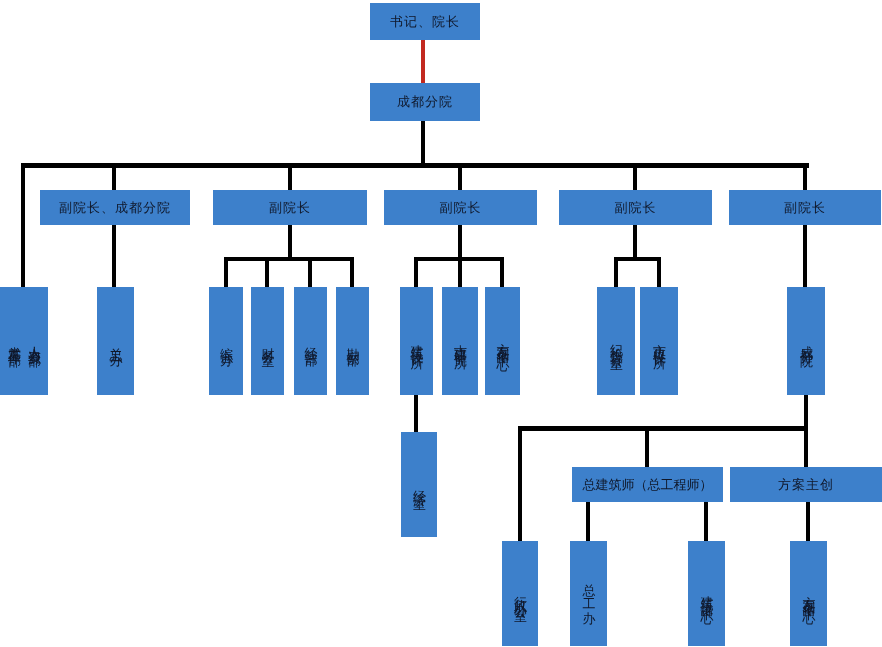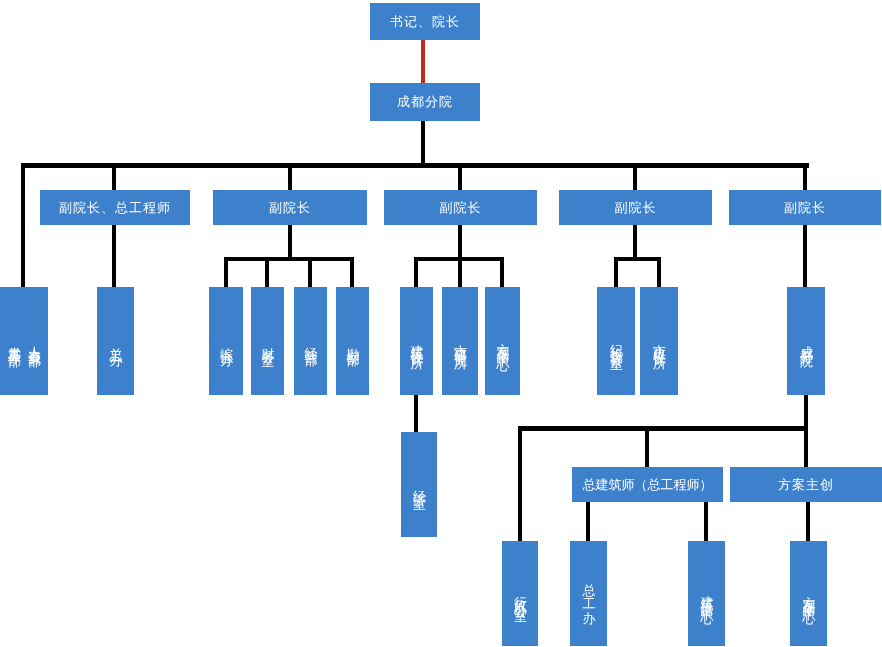--- a/index.html
+++ b/index.html
@@ -8,21 +8,21 @@
     width:882px;height:647px;
     background:#ffffff;
     font-family:"Liberation Sans", sans-serif;
     overflow:hidden;
   }
   .line{position:absolute;background:var(--line-black,#000);z-index:1;}
   .line.red{background:var(--line-red,#c2291f);}
   .node{
     position:absolute;
     background:var(--node-blue,#3d80cb);
-    color:#ffffff;
+    color:#0f172a;
     display:flex;align-items:center;justify-content:center;
     font-size:13px;letter-spacing:1px;
     z-index:2;box-sizing:border-box;text-align:center;
   }
   .node.v{
     writing-mode:vertical-rl;
     text-orientation:mixed;
     letter-spacing:3px;
   }
   .node.v.wide-space{letter-spacing:14px;}
@@ -79,21 +79,21 @@
   <div class="line" style="left:645px;top:426px;width:4px;height:41px;"></div>
   <div class="line" style="left:804px;top:426px;width:4px;height:41px;"></div>
 
   <div class="line" style="left:586px;top:502px;width:4px;height:39px;"></div>
   <div class="line" style="left:704px;top:502px;width:4px;height:39px;"></div>
   <div class="line" style="left:806px;top:502px;width:4px;height:39px;"></div>
 
   <div class="node" style="left:370px;top:3px;width:110px;height:37px;">书记、院长</div>
   <div class="node" style="left:370px;top:83px;width:110px;height:38px;">成都分院</div>
 
-  <div class="node" style="left:40px;top:190px;width:150px;height:35px;">副院长、总工程师</div>
+  <div class="node" style="left:40px;top:190px;width:150px;height:35px;">副院长、成都分院</div>
   <div class="node" style="left:213px;top:190px;width:154px;height:35px;">副院长</div>
   <div class="node" style="left:384px;top:190px;width:153px;height:35px;">副院长</div>
   <div class="node" style="left:559px;top:190px;width:153px;height:35px;">副院长</div>
   <div class="node" style="left:729px;top:190px;width:152px;height:35px;">副院长</div>
 
   <div class="node two-col" style="left:0px;top:287px;width:48px;height:108px;">
     <span>党群工作部</span>
     <span>人力资源部</span>
   </div>
   <div class="node v" style="left:97px;top:287px;width:37px;height:108px;">总工办</div>

